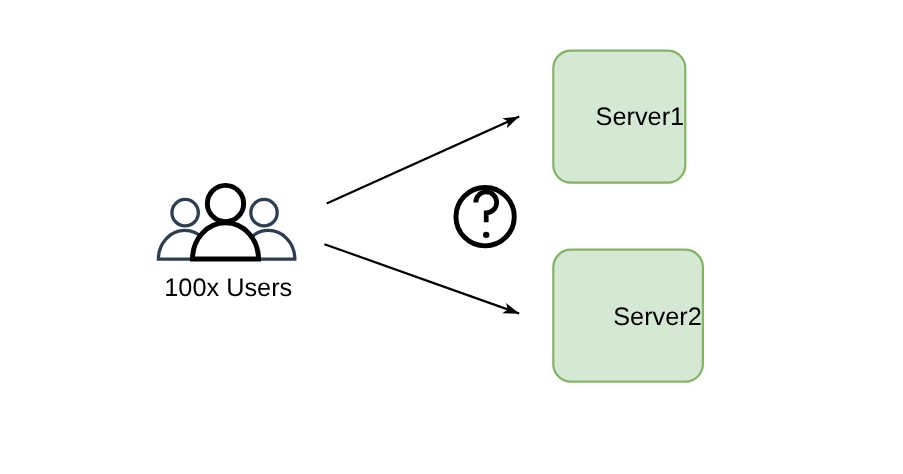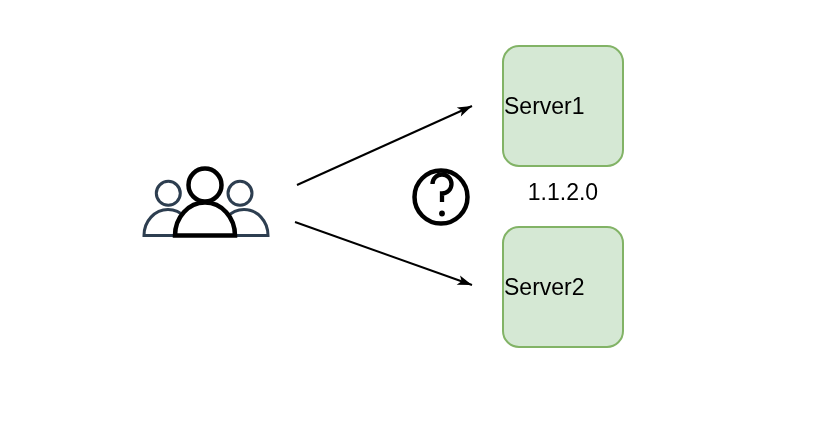--- a/index.html
+++ b/index.html
@@ -27,26 +27,26 @@
   .person-center{ stroke: var(--users-center, #000);  stroke-width: 4.5; fill: #ffffff; }
   .server-node {
     position: absolute;
     left: 502px;
     width: 118px; height: 118px;
     background: var(--server-fill, #d5e8d4);
     border: 2px solid var(--server-border, #82b366);
     border-radius: 17px;
     display: flex;
     align-items: center;
-    justify-content: flex-start;
+    justify-content: flex-end;
     font-size: 23px;
     box-sizing: content-box;
   }
   .server1-node { top: 45px; }
-  .server2-node { top: 226px; }
+  .server2-node { top: 226px; padding-left: 16px; }
   .ip-label {
     position: absolute;
     left: 503px;
     width: 120px;
     text-align: center;
     font-size: 23px;
     line-height: 24px;
   }
   .ip1 { top: 180px; }
   .ip2 { top: 361px; }
@@ -90,20 +90,20 @@
       <circle class="person-side" cx="240" cy="193.3" r="12"></circle>
 
       <path class="person-center" d="M 175 235.5 A 30 33 0 0 1 235 235.5 Z"></path>
       <circle class="person-center" cx="205" cy="185" r="16.5"></circle>
     </g>
   </svg>
 
   <div class="server-node server1-node">
     <span>Server1</span>
   </div>
-  <div class="ip-label ip1">1.1.2.0</div>
 
   <div class="server-node server2-node">
     <span>Server2</span>
   </div>
 
+  <div class="users-label">100x Users</div>
 
 </div>
 
 </body></html>

